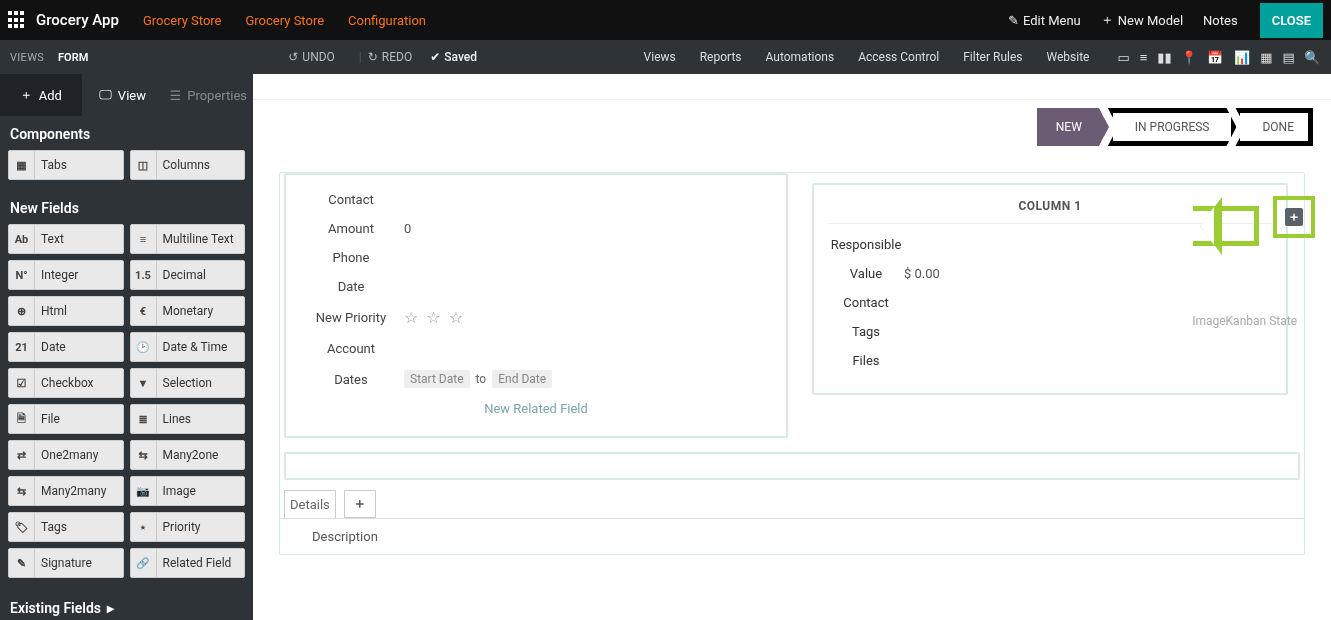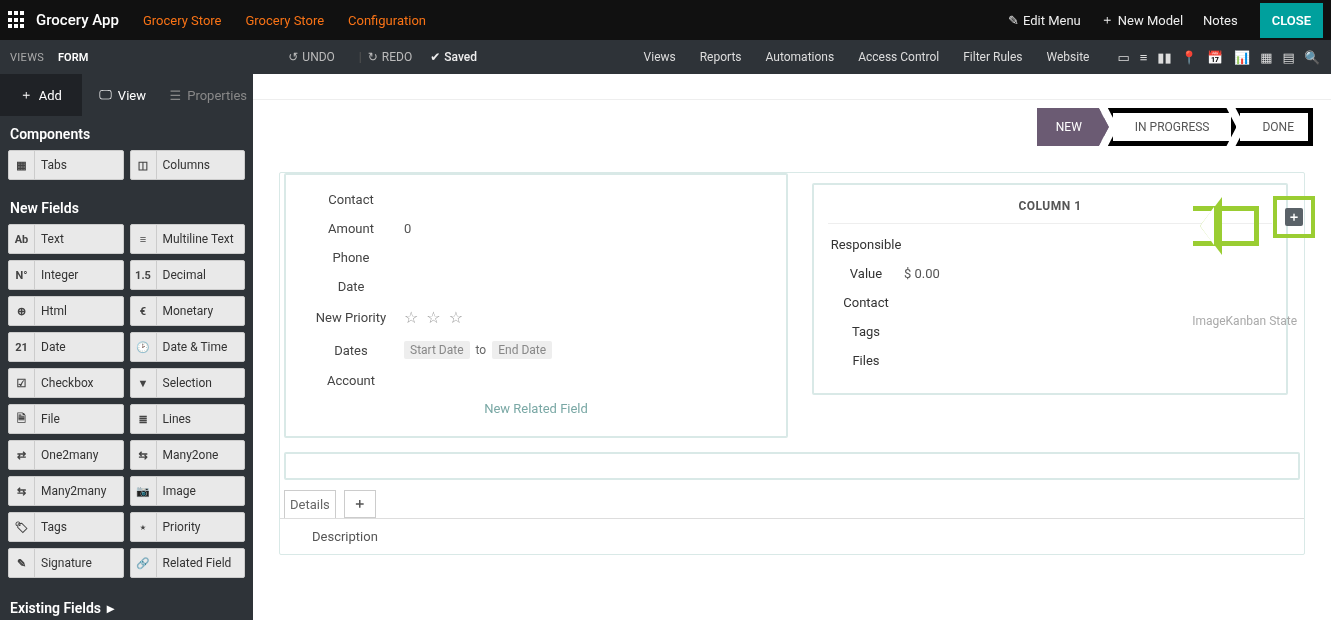--- a/index.html
+++ b/index.html
@@ -308,29 +308,29 @@
           <div class="frow">
               <span class="flabel">Phone</span>
             </div>
           <div class="frow">
               <span class="flabel">Date</span>
             </div>
           <div class="frow">
               <span class="flabel">New Priority</span>
               <span class="stars">☆ ☆ ☆</span>
             </div>
+          <div class="frow">
+              <span class="flabel">Account</span>
+            </div>
           <div class="frow dates">
               <span class="flabel">Dates</span>
               <span class="pill">Start Date</span>
               <span class="to">to</span>
               <span class="pill">End Date</span>
             </div>
-          <div class="frow">
-              <span class="flabel">Account</span>
-            </div>
           <div class="related">New Related Field</div>
         </div>
         <div class="col right">
           <div class="inner">
             <div class="colhead">COLUMN 1</div>
             <div class="frow">
                 <span class="flabel">Responsible</span>
               </div>
             <div class="frow">
                 <span class="flabel">Value</span>

